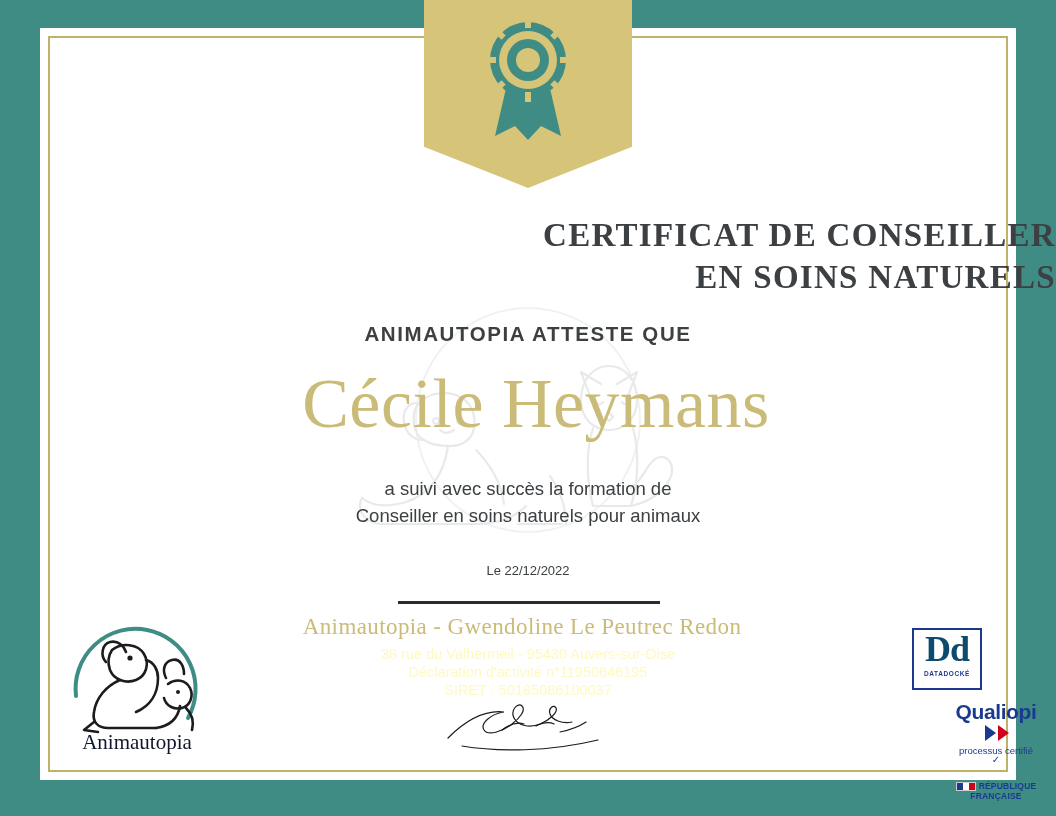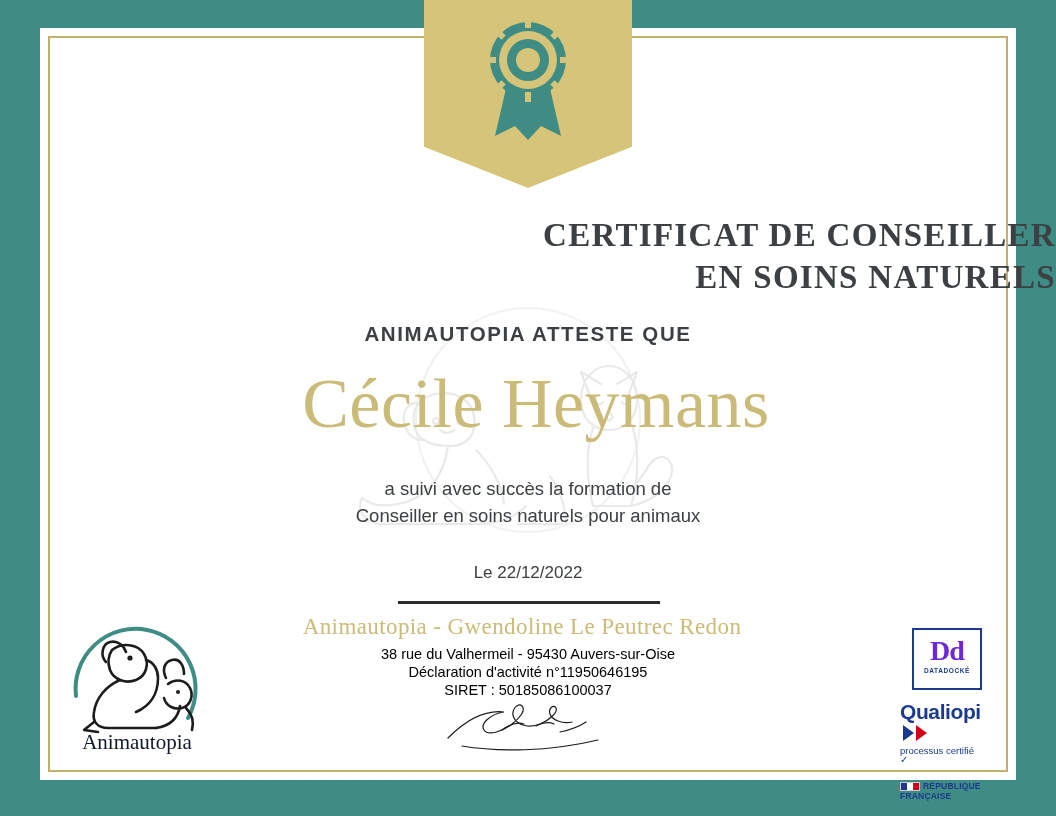--- a/index.html
+++ b/index.html
@@ -133,21 +133,21 @@
     text-align: center;
     font-size: 18.5px;
     color: #3c4043;
   }
   .date {
     position: absolute;
     left: 0;
     top: 563px;
     width: 1056px;
     text-align: center;
-    font-size: 17px;
+    font-size: 13px;
     color: #3c4043;
   }
   .divider {
     position: absolute;
     left: 398px;
     top: 601px;
     width: 262px;
     height: 3px;
     background: #2b2b2b;
   }
@@ -161,21 +161,21 @@
     font-size: 23px;
     color: #cbbb78;
     letter-spacing: 0.4px;
   }
   .addr {
     position: absolute;
     left: 0;
     width: 1056px;
     text-align: center;
     font-size: 14.5px;
-    color: #000000;
+    color: #fef9c3;
   }
   .addr1 { top: 646px; }
   .addr2 { top: 664px; }
   .addr3 { top: 682px; }
 
   
   .signature {
     position: absolute;
     left: 440px;
     top: 696px;
@@ -207,39 +207,40 @@
     top: 628px;
     width: 70px;
     height: 62px;
     border: 2px solid #1b3a8f;
     box-sizing: border-box;
     background: #fff;
     text-align: center;
   }
   .dd-mark {
     font-family: "Liberation Serif", serif;
-    font-size: 28px;
-    font-weight: bold;
-    color: #6d28d9;
+    font-size: 36px;
+    font-weight: bold;
+    color: #0c4a6e;
     line-height: 1.1;
-    margin-top: 6px;
+    margin-top: 0;
     letter-spacing: -1px;
   }
   .dd-label {
     font-size: 6.5px;
     color: #1b3a8f;
     letter-spacing: 0.6px;
     font-weight: bold;
   }
   .badge-qualiopi {
     position: absolute;
-    left: 900px;
+    left: 941px;
     top: 700px;
     width: 110px;
     height: 62px;
+    text-align: center;
   }
   .q-name {
     font-family: "Liberation Sans", sans-serif;
     font-weight: bold;
     font-size: 21px;
     color: #1b3a8f;
     letter-spacing: -0.4px;
     display: inline-block;
     vertical-align: middle;
   }

